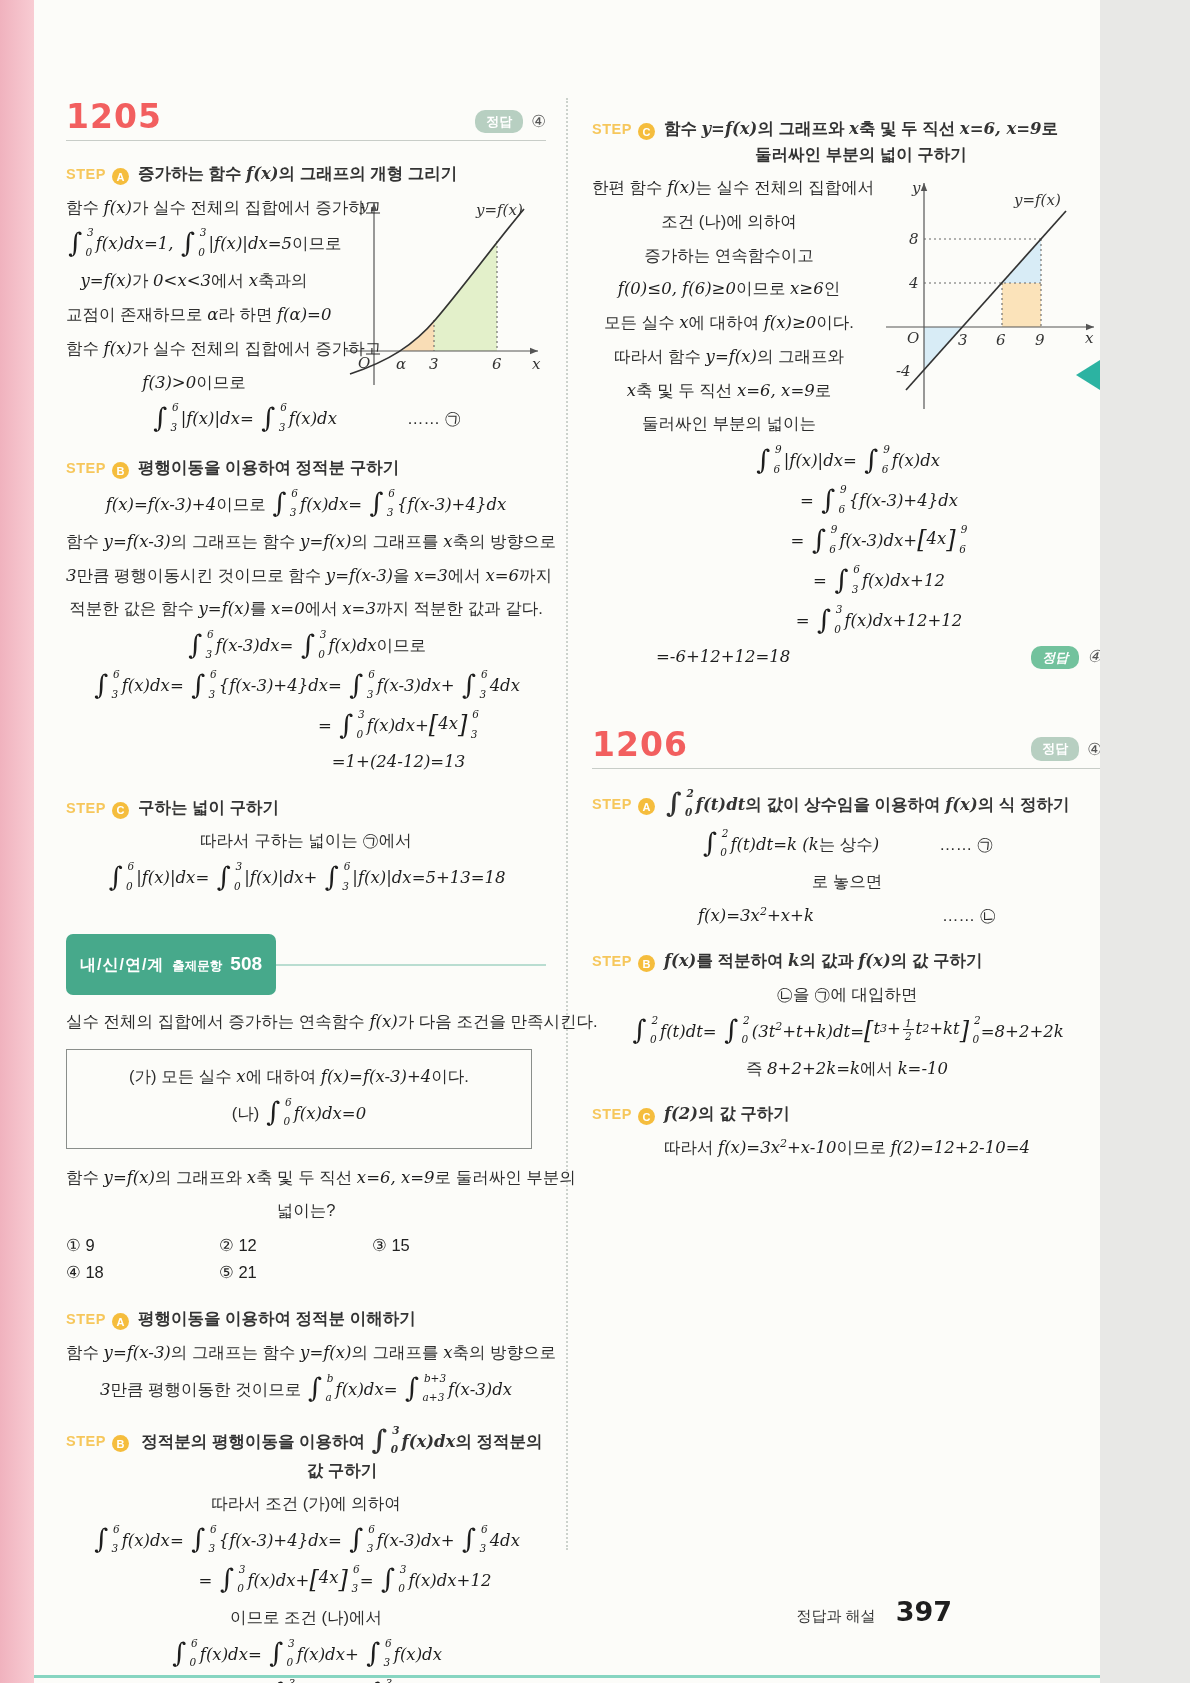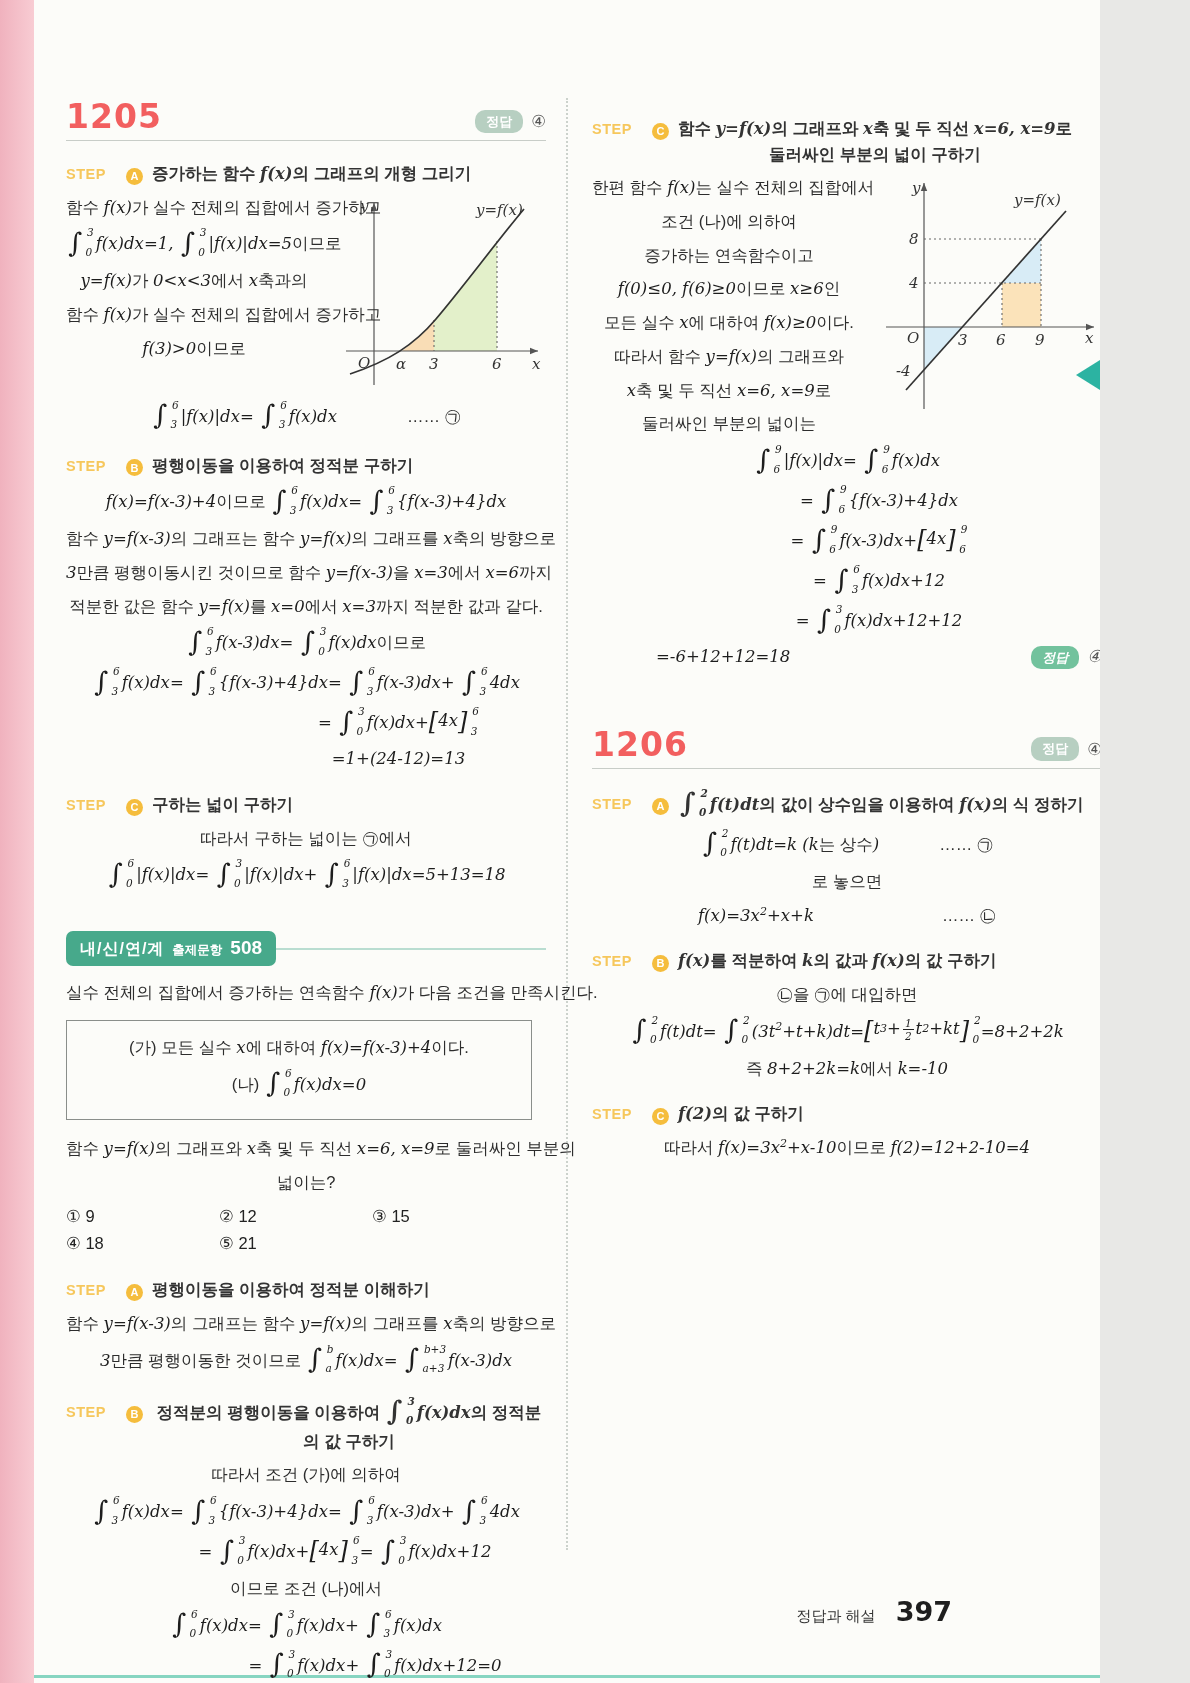--- a/index.html
+++ b/index.html
@@ -21,21 +21,21 @@
         font-family:"DejaVu Sans",sans-serif;line-height:1;}
   .answer-chip{display:inline-flex;align-items:center;gap:8px;}
   .chip{background:#72c29d;color:#fff;font-size:13px;font-weight:700;padding:2px 11px;
         border-radius:10px;line-height:1.5;}
   .faded .chip{background:#b7cfc1;}
   .achoice{font-size:16.5px;color:#555;}
   .head-rule{border-bottom:1.6px solid #c8cdc8;margin:7px 0 14px;}
   .mt{margin-top:58px;align-items:flex-end;}
 
   .step-row{display:flex;align-items:baseline;gap:9px;margin:20px 0 4px;clear:both;}
-  .step-badge{display:inline-flex;align-items:center;gap:20px;flex:none;}
+  .step-badge{display:inline-flex;align-items:flex-start;gap:6px;flex:none;}
   .step-word{color:#f6c75c;font-weight:800;font-size:14.5px;letter-spacing:.5px;}
   .step-circle{width:17px;height:17px;border-radius:50%;background:#f5bd3d;color:#fff;font-size:11px;
         font-weight:800;display:inline-flex;align-items:center;justify-content:center;transform:translateY(2px);}
   .step-title{font-weight:700;font-size:16.5px;color:#333;line-height:1.55;}
 
   .mline,.step-title{font-family:"DejaVu Serif",serif;font-style:italic;text-align:center;}
   .mline .ko,.step-title .ko{font-family:"Liberation Sans",sans-serif;font-style:normal;}
   .step-title .ko{font-weight:700;color:#333;}
   .mline{font-size:16.5px;color:#1d1d1d;margin:8px 0;line-height:1.5;white-space:nowrap;}
   .mline .ko{color:#2d2d2d;}
@@ -60,21 +60,21 @@
   .ind-rt{margin-left:64px;}
   .tagline{clear:both;}
 
   .graph{float:right;}
   .g1{margin:-2px 0 6px 12px;}
   .g2{margin:0 0 8px 10px;}
   svg text{font-family:"DejaVu Serif",serif;font-style:italic;font-size:15px;fill:#333;}
 
   .linked-head{display:flex;align-items:center;margin:40px 0 14px;clear:both;}
   .linked-badge{background:#47a98b;border-radius:7px;color:#fff;display:inline-flex;align-items:baseline;
-        gap:8px;padding:6px 14px;}
+        gap:8px;padding:19px 14px;}
   .lb1{font-weight:800;font-size:16px;letter-spacing:1px;}
   .lb2{font-size:12.5px;font-weight:700;}
   .lb3{font-weight:800;font-size:19px;}
   .linked-line{flex:1;height:2px;background:#b9ddd1;}
   .cond-box{border:1.5px solid #8a8e8b;padding:6px 16px 10px;margin:14px 0 16px;width:432px;}
   .choices{display:flex;flex-wrap:wrap;width:470px;margin:4px 0 6px;}
   .choice{width:153px;font-size:16.5px;color:#222;margin:4px 0;}
 
   .eq-final{display:flex;justify-content:space-between;align-items:center;width:calc(100% - 64px);}
 
@@ -137,20 +137,21 @@
               <span class="ilo">0</span>
             </span>
           </span>f(x)dx=1, <span class="int">
             <span class="isym">∫</span>
             <span class="ilim">
               <span class="iup">3</span>
               <span class="ilo">0</span>
             </span>
           </span>|f(x)|dx=5<span class="ko">이므로</span></div>
       <div class="mline">y=f(x)<span class="ko">가 </span>0&lt;x&lt;3<span class="ko">에서 </span>x<span class="ko">축과의</span></div>
+      <div class="mline"><span class="ko">교점이 존재하므로 </span>α<span class="ko">라 하면 </span>f(α)=0</div>
       <div class="mline"><span class="ko">함수 </span>f(x)<span class="ko">가 실수 전체의 집합에서 증가하고</span></div>
       <div class="mline">f(3)&gt;0<span class="ko">이므로</span></div>
     </div>
     <div class="mline tagline"><span class="int">
           <span class="isym">∫</span>
           <span class="ilim">
             <span class="iup">6</span>
             <span class="ilo">3</span>
           </span>
         </span>|f(x)|dx= <span class="int">

